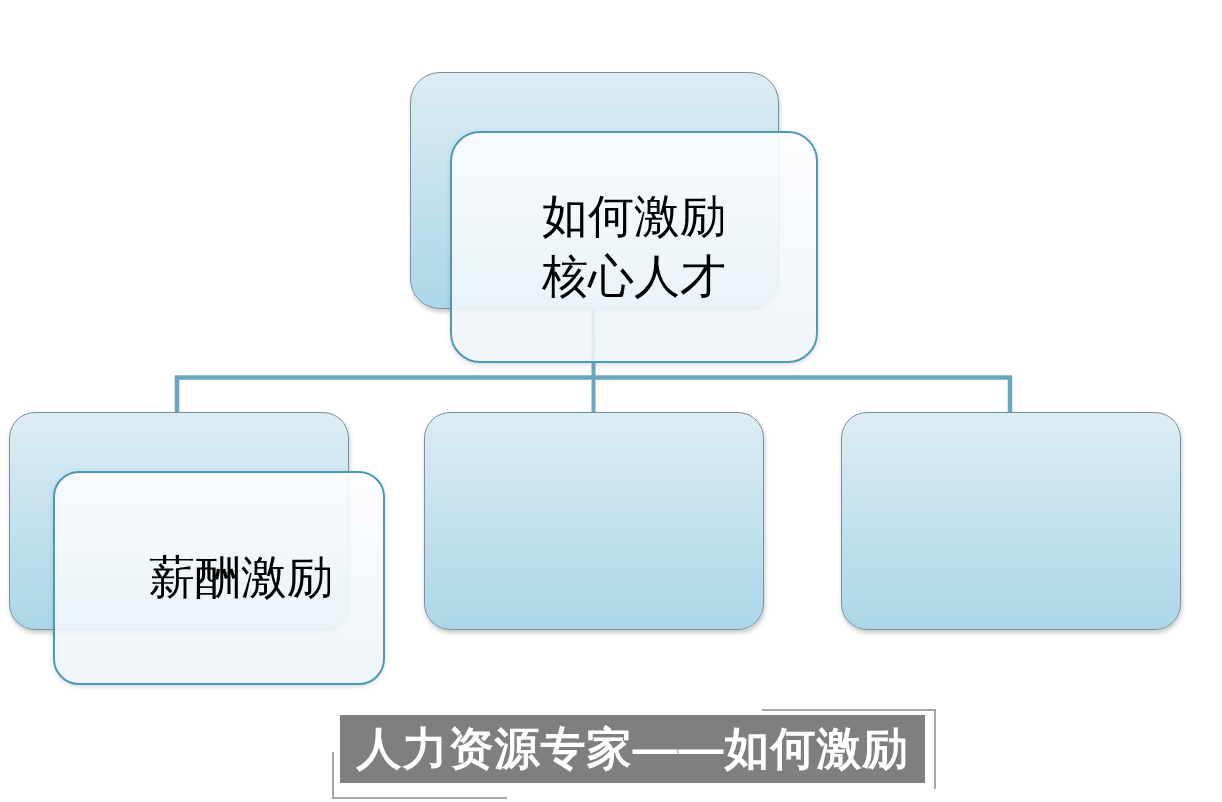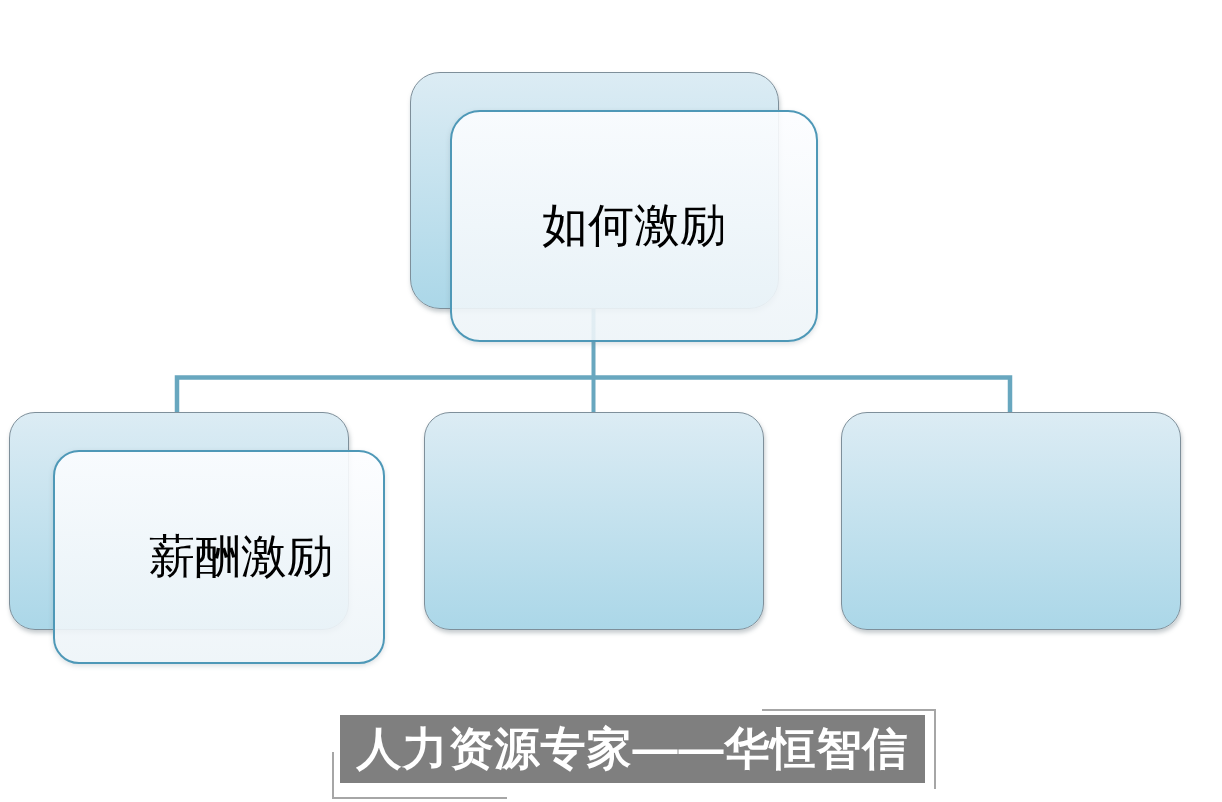--- a/index.html
+++ b/index.html
@@ -47,20 +47,21 @@
   .card-front {
     position: absolute;
     z-index: 3;
     box-sizing: border-box;
     border: 2.5px solid var(--front-border, #4e98b7);
     background: linear-gradient(180deg, rgba(252,253,255,0.90) 0%, rgba(237,244,248,0.90) 100%);
     box-shadow: 0 2px 5px rgba(110, 130, 145, 0.25);
     display: flex;
     align-items: center;
     justify-content: center;
+    margin-top: 21px;
   }
   .root-back  { left: 410px; top: 72px;  width: 367px; height: 235px; border-radius: 30px; }
   .root-front { left: 450px; top: 110px; width: 368px; height: 232px; border-radius: 30px; }
 
   .child-back  { top: 412px; width: 338px; height: 216px; border-radius: 26px; }
   .child-front { top: 450px; width: 332px; height: 214px; border-radius: 26px; padding-left: 44px; }
   .c1b { left: 9px; }   .c1f { left: 53px; }
   .c2b { left: 424px; } .c2f { left: 468px; }
   .c3b { left: 841px; } .c3f { left: 885px; }
 
@@ -112,31 +113,32 @@
 
   <svg class="connectors" viewBox="0 0 1222 802" xmlns="http://www.w3.org/2000/svg">
     <path class="stem" d="M593.5 300 L593.5 414"></path>
     <path class="bus" d="M177 414 L177 377.5 L1010 377.5 L1010 414"></path>
   </svg>
 
   <div class="card-back root-back"></div>
   <div class="card-front root-front">
     <div class="node-label">
       <div>如何激励</div>
+      <div>核心人才</div>
     </div>
   </div>
 
   <div class="card-back child-back c1b"></div>
   <div class="card-front child-front c1f">
     <div class="node-label">薪酬激励</div>
   </div>
 
   <div class="card-back child-back c2b"></div>
 
   <div class="card-back child-back c3b"></div>
 
   <div class="decor-tr"></div>
   <div class="decor-bl"></div>
   <div class="banner">
-    <span>人力资源专家——华恒智信</span>
+    <span>人力资源专家——如何激励</span>
   </div>
 
 </div>
 
 </body></html>

